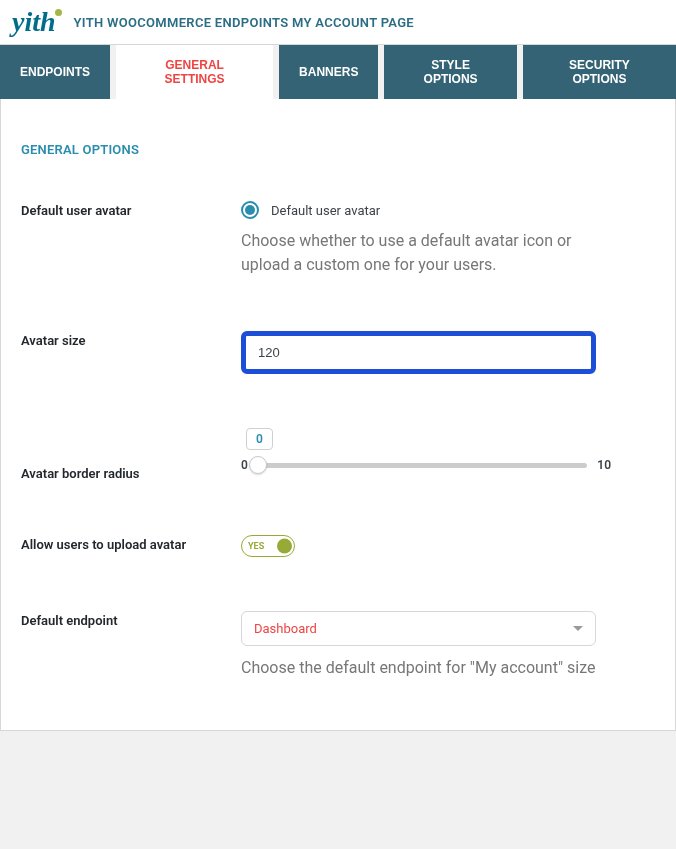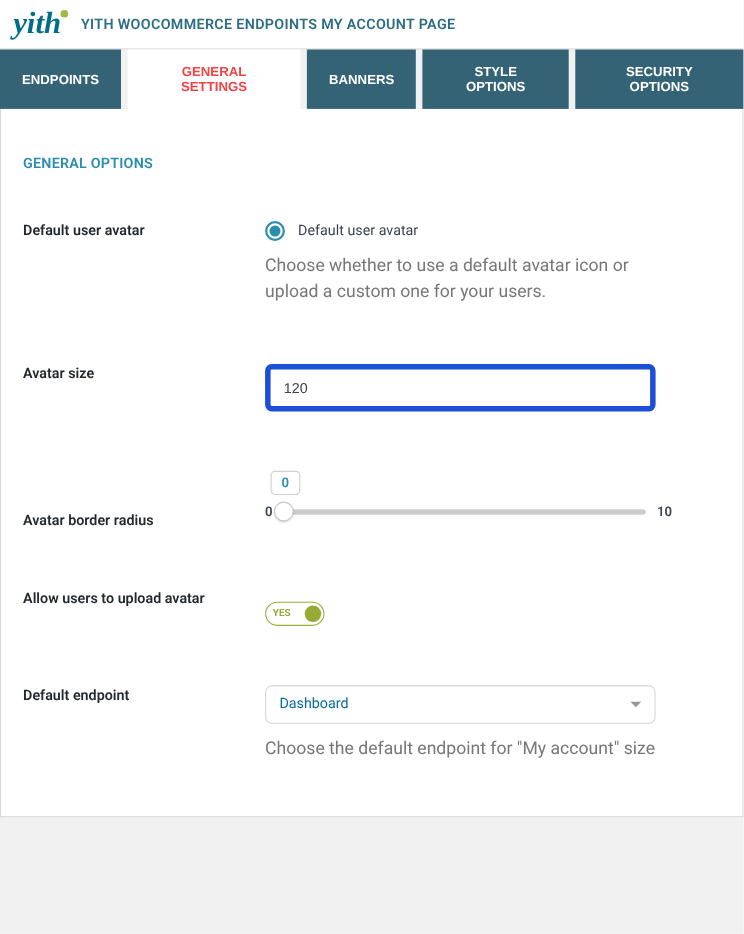--- a/index.html
+++ b/index.html
@@ -33,25 +33,25 @@
 
 .text-input { width: 100%; max-width: 355px; padding: 9px 12px; border: 5px solid #1d4ed8; border-radius: 6px; font-size: 13px; color: #3c434a; }
 
 .slider-wrap { position: relative; padding-top: 30px; }
 .slider-value { position: absolute; top: 0; left: 5px; background: #fff; border: 1px solid #d0d0d0; border-radius: 4px; padding: 3px 9px; font-size: 12px; font-weight: 600; color: #2a8db0; }
 .slider-track-row { display: flex; align-items: center; gap: 10px; }
 .slider-min, .slider-max { font-size: 12px; font-weight: 600; color: #3c434a; }
 .slider-track { flex: 1; height: 5px; background: #ccc; border-radius: 3px; position: relative; }
 .slider-thumb { position: absolute; left: 0; top: 50%; transform: translate(-50%, -50%); width: 18px; height: 18px; background: #fff; border: 1px solid #c8c8c8; border-radius: 50%; box-shadow: 0 1px 2px rgba(0,0,0,.15); cursor: pointer; }
 
-.toggle { display: inline-flex; align-items: center; width: 54px; height: 22px; border: 1px solid #98aa36; border-radius: 12px; background: #fff; position: relative; padding: 0 6px; cursor: pointer; margin-top: 12px; }
+.toggle { display: inline-flex; align-items: center; width: 54px; height: 22px; border: 1px solid #98aa36; border-radius: 12px; background: #fff; position: relative; padding: 0 6px; cursor: pointer; }
 .toggle-text { font-size: 9px; font-weight: 700; color: #98aa36; }
 .toggle-knob { position: absolute; right: 2px; top: 50%; transform: translateY(-50%); width: 15px; height: 15px; background: #98aa36; border-radius: 50%; }
 
-.select { width: 100%; max-width: 355px; padding: 9px 12px; border: 1px solid #d7d7d7; border-radius: 6px; font-size: 13px; color: #0369a1; background: #fff; display: flex; justify-content: space-between; align-items: center; cursor: pointer; }
+.select { width: 100%; max-width: 355px; padding: 9px 12px; border: 1px solid #d7d7d7; border-radius: 6px; font-size: 13px; color: #ef4444; background: #fff; display: flex; justify-content: space-between; align-items: center; cursor: pointer; }
 .chevron { width: 0; height: 0; border-left: 5px solid transparent; border-right: 5px solid transparent; border-top: 5px solid #999; }
 </style>
 </head>
 <body>
 
 <div class="header">
   <span class="logo">yith</span>
   <span class="plugin-title">YITH WOOCOMMERCE ENDPOINTS MY ACCOUNT PAGE</span>
 </div>
 

